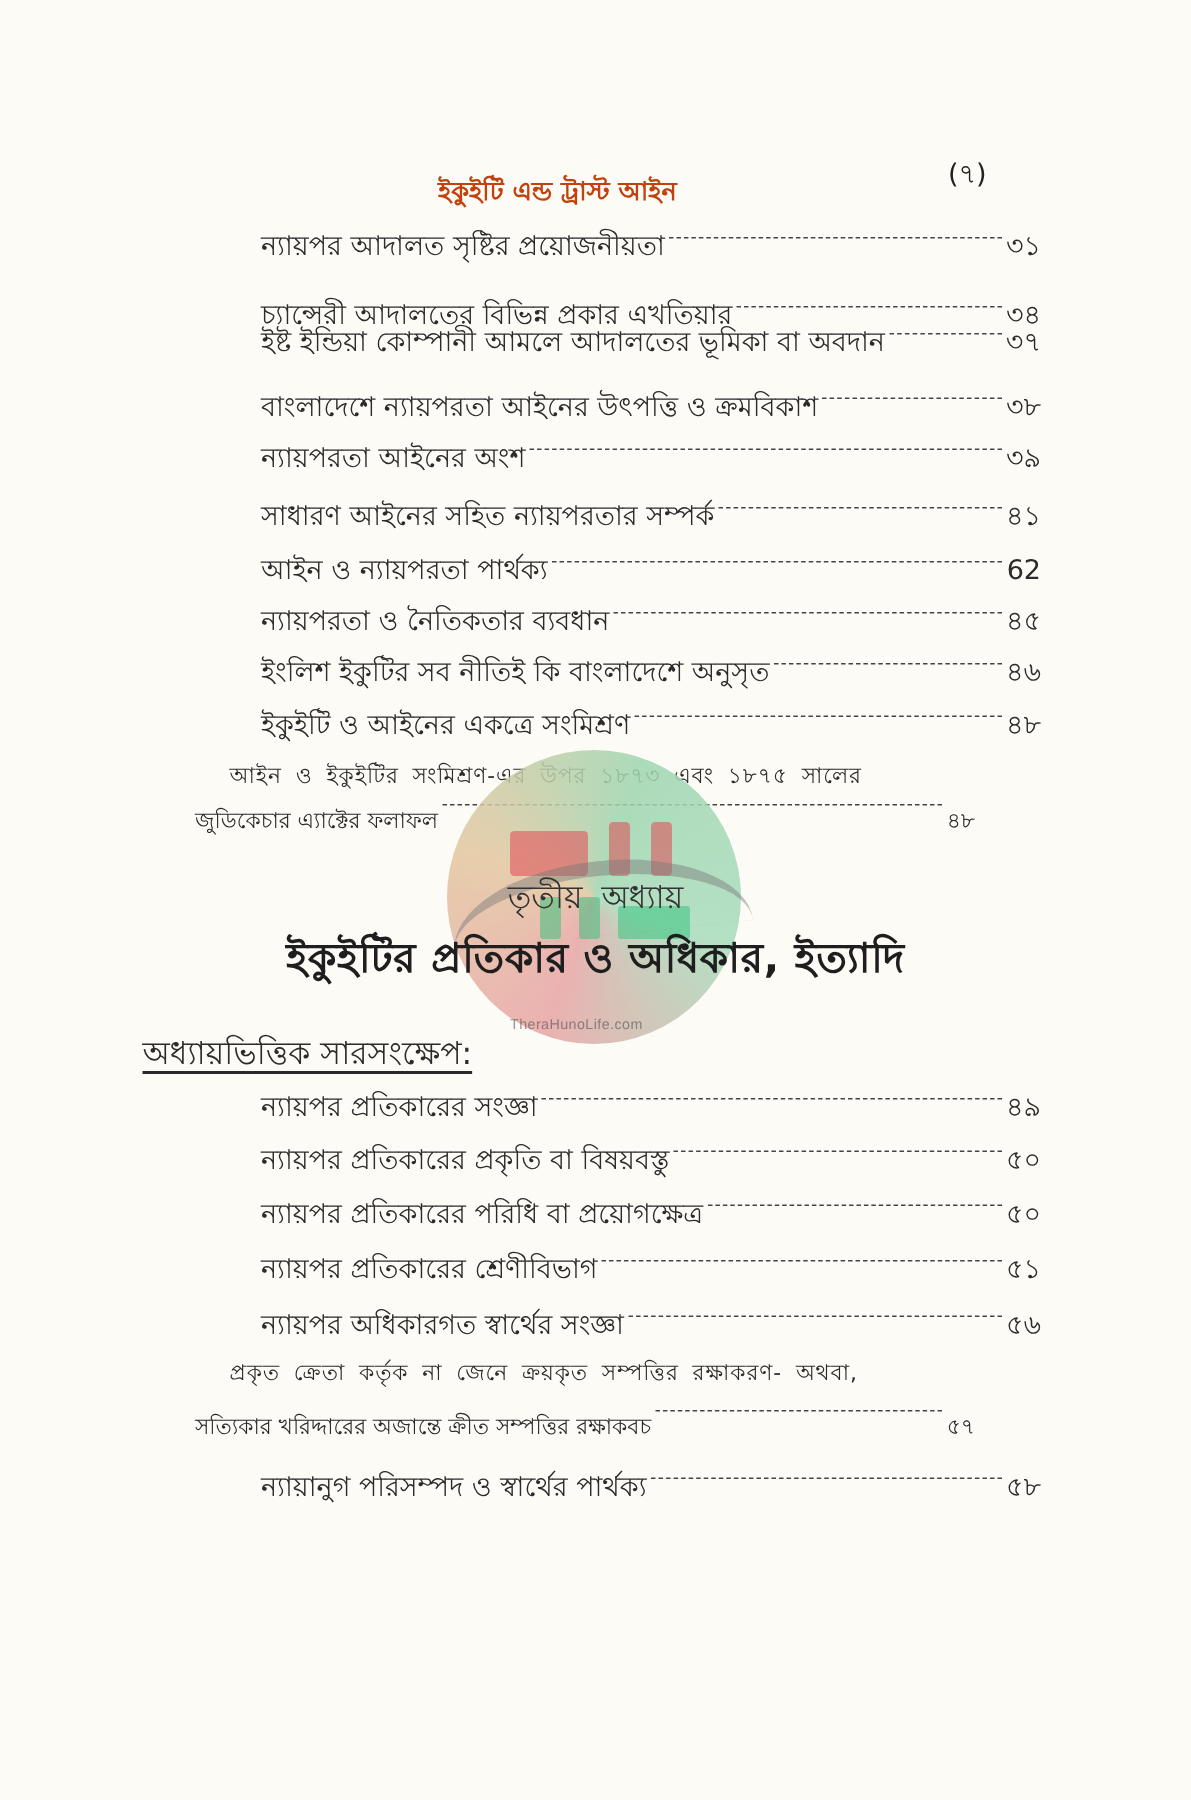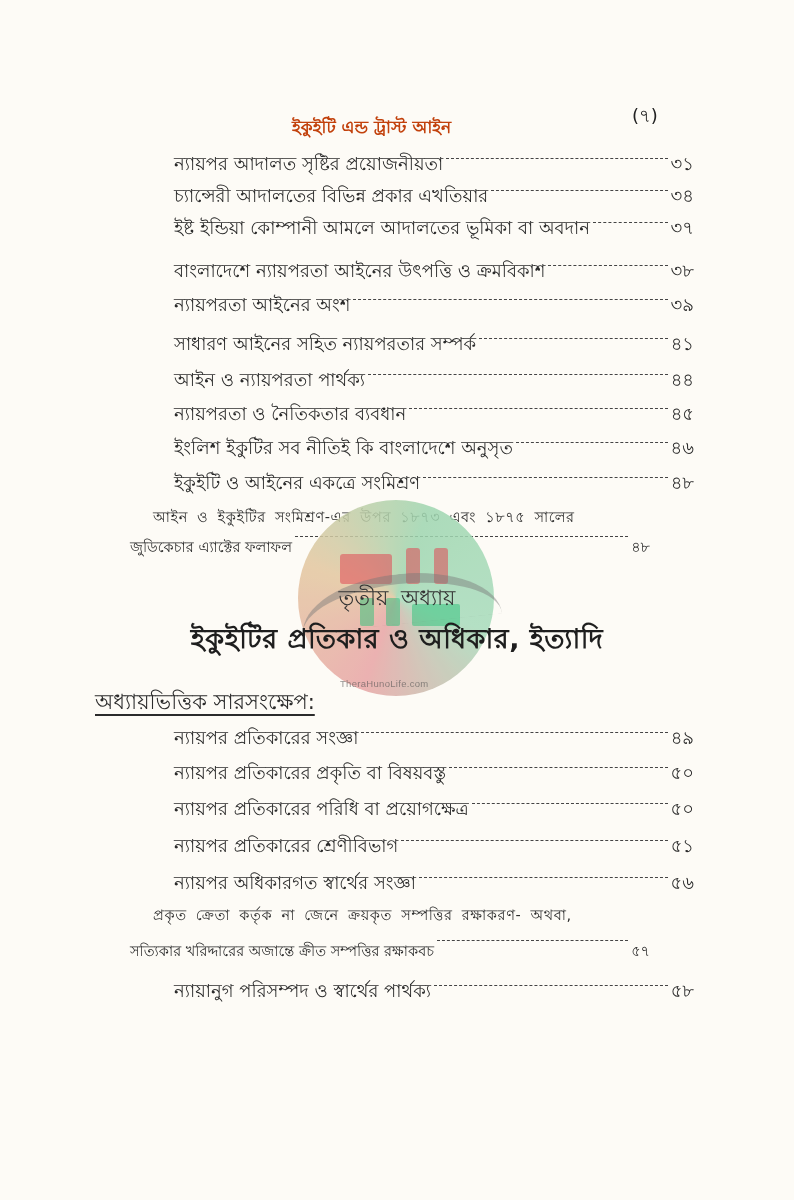--- a/index.html
+++ b/index.html
@@ -209,21 +209,21 @@
   <div class="running-header">
     <span class="running-title">ইকুইটি এন্ড ট্রাস্ট আইন</span>
     <span class="page-number">(৭)</span>
   </div>
 
   <div class="toc-entry" style="top:150px">
     <span class="label">ন্যায়পর আদালত সৃষ্টির প্রয়োজনীয়তা</span>
     <span class="leader"></span>
     <span class="pg">৩১</span>
   </div>
-  <div class="toc-entry" style="top:182px">
+  <div class="toc-entry" style="top:196px">
     <span class="label">চ্যান্সেরী আদালতের বিভিন্ন প্রকার এখতিয়ার</span>
     <span class="leader"></span>
     <span class="pg">৩৪</span>
   </div>
   <div class="toc-entry" style="top:214px">
     <span class="label">ইষ্ট ইন্ডিয়া কোম্পানী আমলে আদালতের ভূমিকা বা অবদান</span>
     <span class="leader"></span>
     <span class="pg">৩৭</span>
   </div>
   <div class="toc-entry" style="top:257px">
@@ -237,21 +237,21 @@
     <span class="pg">৩৯</span>
   </div>
   <div class="toc-entry" style="top:330px">
     <span class="label">সাধারণ আইনের সহিত ন্যায়পরতার সম্পর্ক</span>
     <span class="leader"></span>
     <span class="pg">৪১</span>
   </div>
   <div class="toc-entry" style="top:366px">
     <span class="label">আইন ও ন্যায়পরতা পার্থক্য</span>
     <span class="leader"></span>
-    <span class="pg">৪৪</span>
+    <span class="pg">62</span>
   </div>
   <div class="toc-entry" style="top:400px">
     <span class="label">ন্যায়পরতা ও নৈতিকতার ব্যবধান</span>
     <span class="leader"></span>
     <span class="pg">৪৫</span>
   </div>
   <div class="toc-entry" style="top:434px">
     <span class="label">ইংলিশ ইকুটির সব নীতিই কি বাংলাদেশে অনুসৃত</span>
     <span class="leader"></span>
     <span class="pg">৪৬</span>

